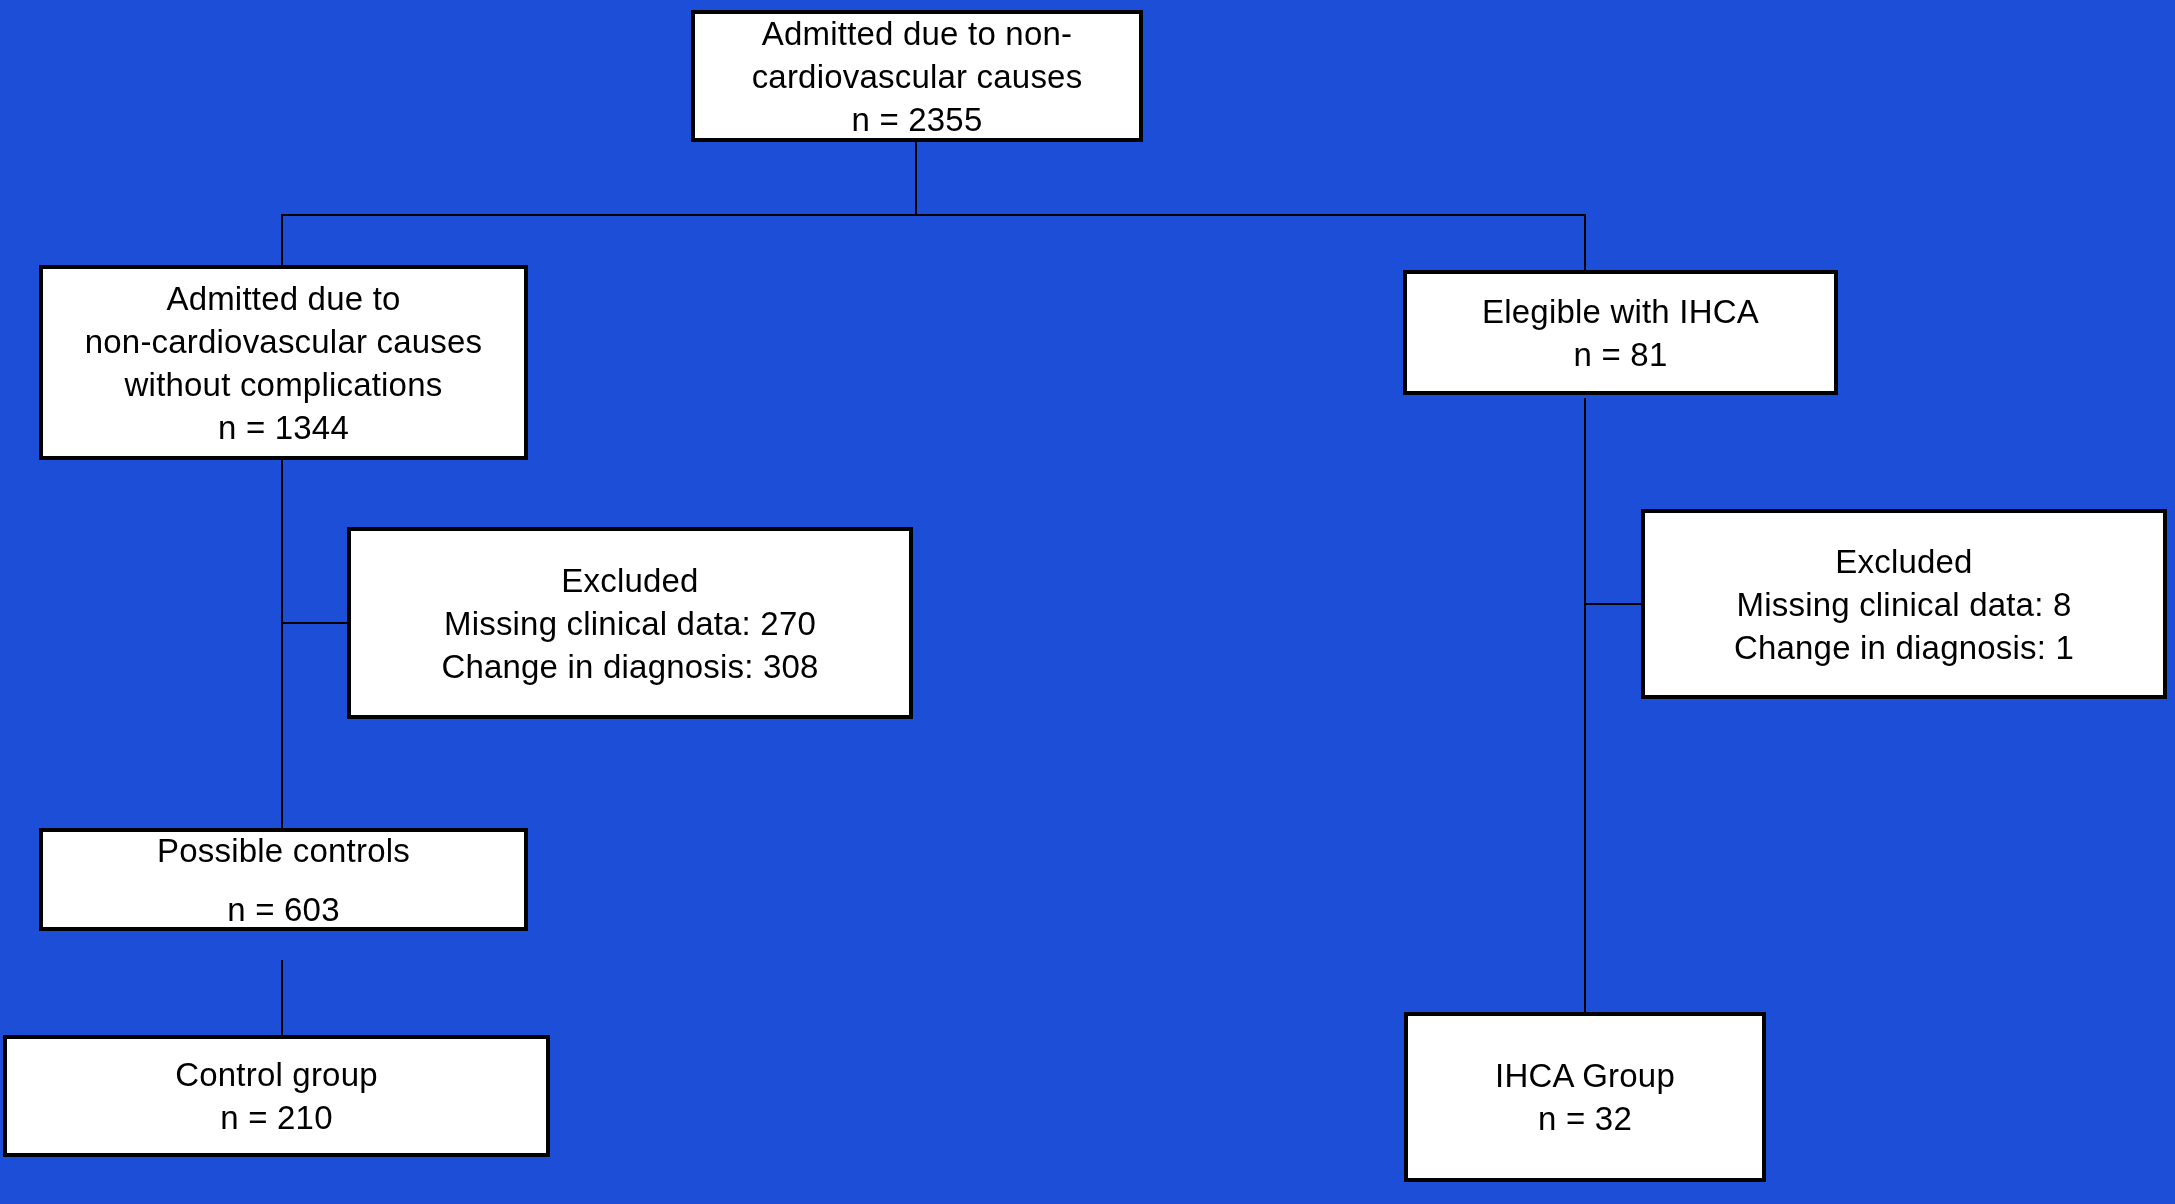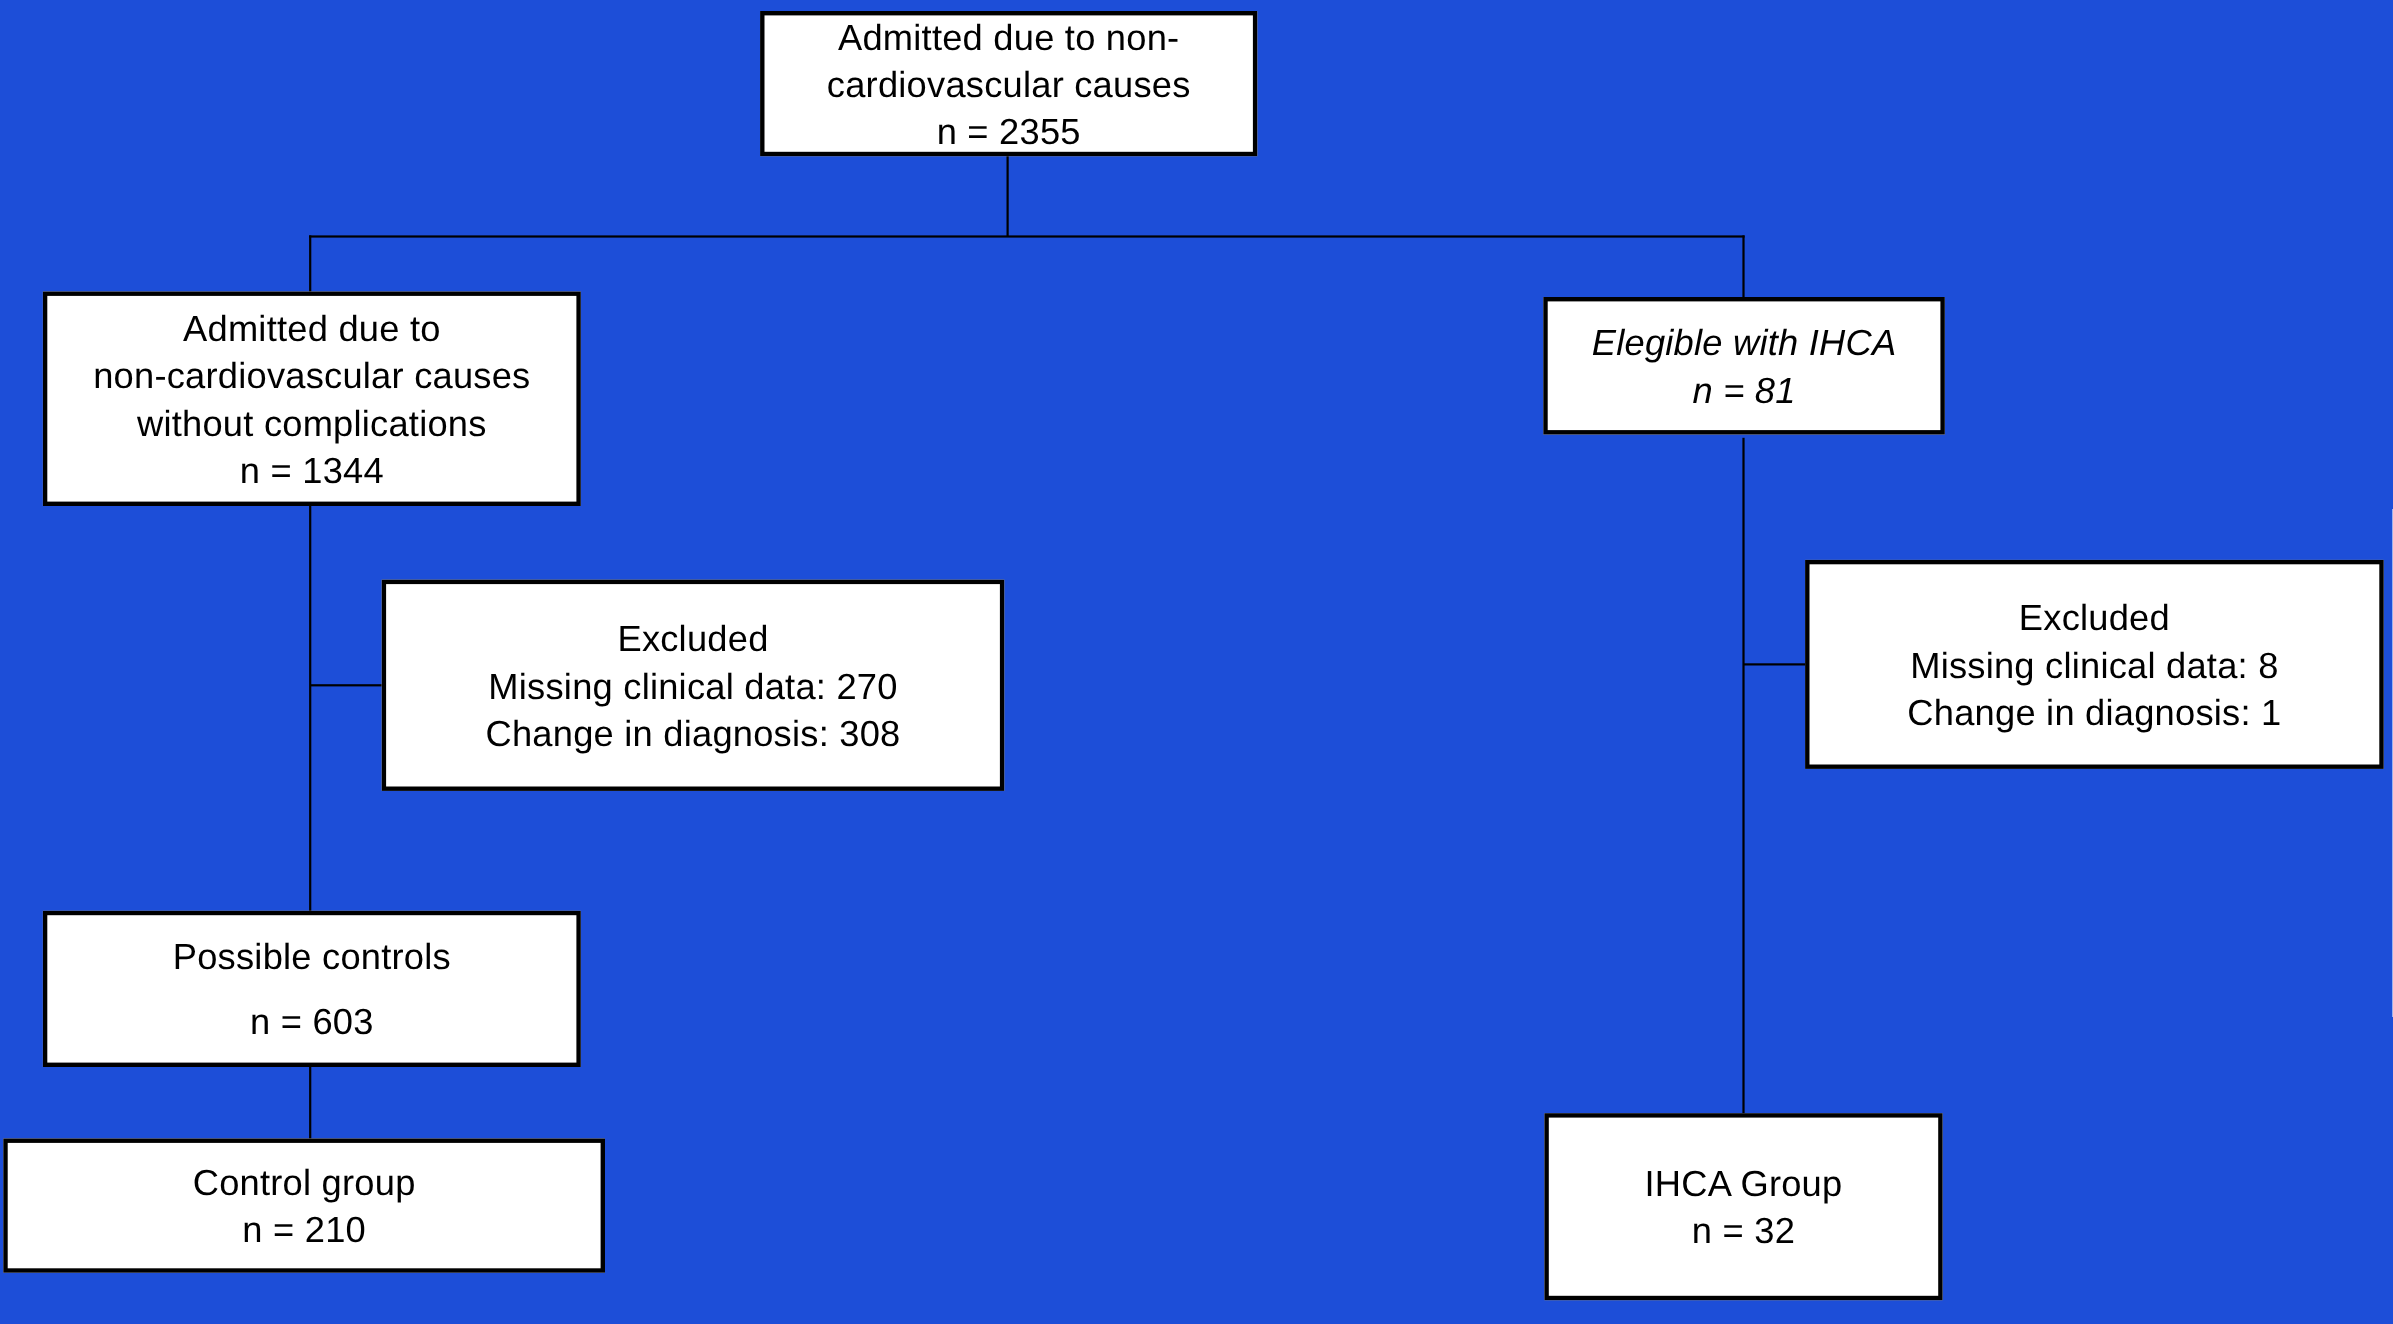--- a/index.html
+++ b/index.html
@@ -58,38 +58,38 @@
     <div class="line">n = 2355</div>
   </div>
 
   <div class="node" style="left:39px; top:265px; width:489px; height:195px;">
     <div class="line">Admitted due to</div>
     <div class="line">non-cardiovascular causes</div>
     <div class="line">without complications</div>
     <div class="line">n = 1344</div>
   </div>
 
-  <div class="node" style="left:1403px; top:270px; width:365px; height:125px;font-style:italic;">
+  <div class="node" style="left:1403px; top:270px; width:435px; height:125px;">
     <div class="line">Elegible with IHCA</div>
     <div class="line">n = 81</div>
   </div>
 
   <div class="node" style="left:347px; top:527px; width:566px; height:192px;">
     <div class="line">Excluded</div>
     <div class="line">Missing clinical data: 270</div>
     <div class="line">Change in diagnosis: 308</div>
   </div>
 
   <div class="node" style="left:1641px; top:509px; width:526px; height:190px;">
     <div class="line">Excluded</div>
     <div class="line">Missing clinical data: 8</div>
     <div class="line">Change in diagnosis: 1</div>
   </div>
 
-  <div class="node" style="left:39px; top:828px; width:489px; height:142px;gap:16px;">
+  <div class="node" style="left:39px; top:828px; width:489px; height:103px;gap:16px;">
     <div class="line">Possible controls</div>
     <div class="line">n = 603</div>
   </div>
 
   <div class="node" style="left:3px; top:1035px; width:547px; height:122px;">
     <div class="line">Control group</div>
     <div class="line">n = 210</div>
   </div>
 
   <div class="node" style="left:1404px; top:1012px; width:362px; height:170px;">

